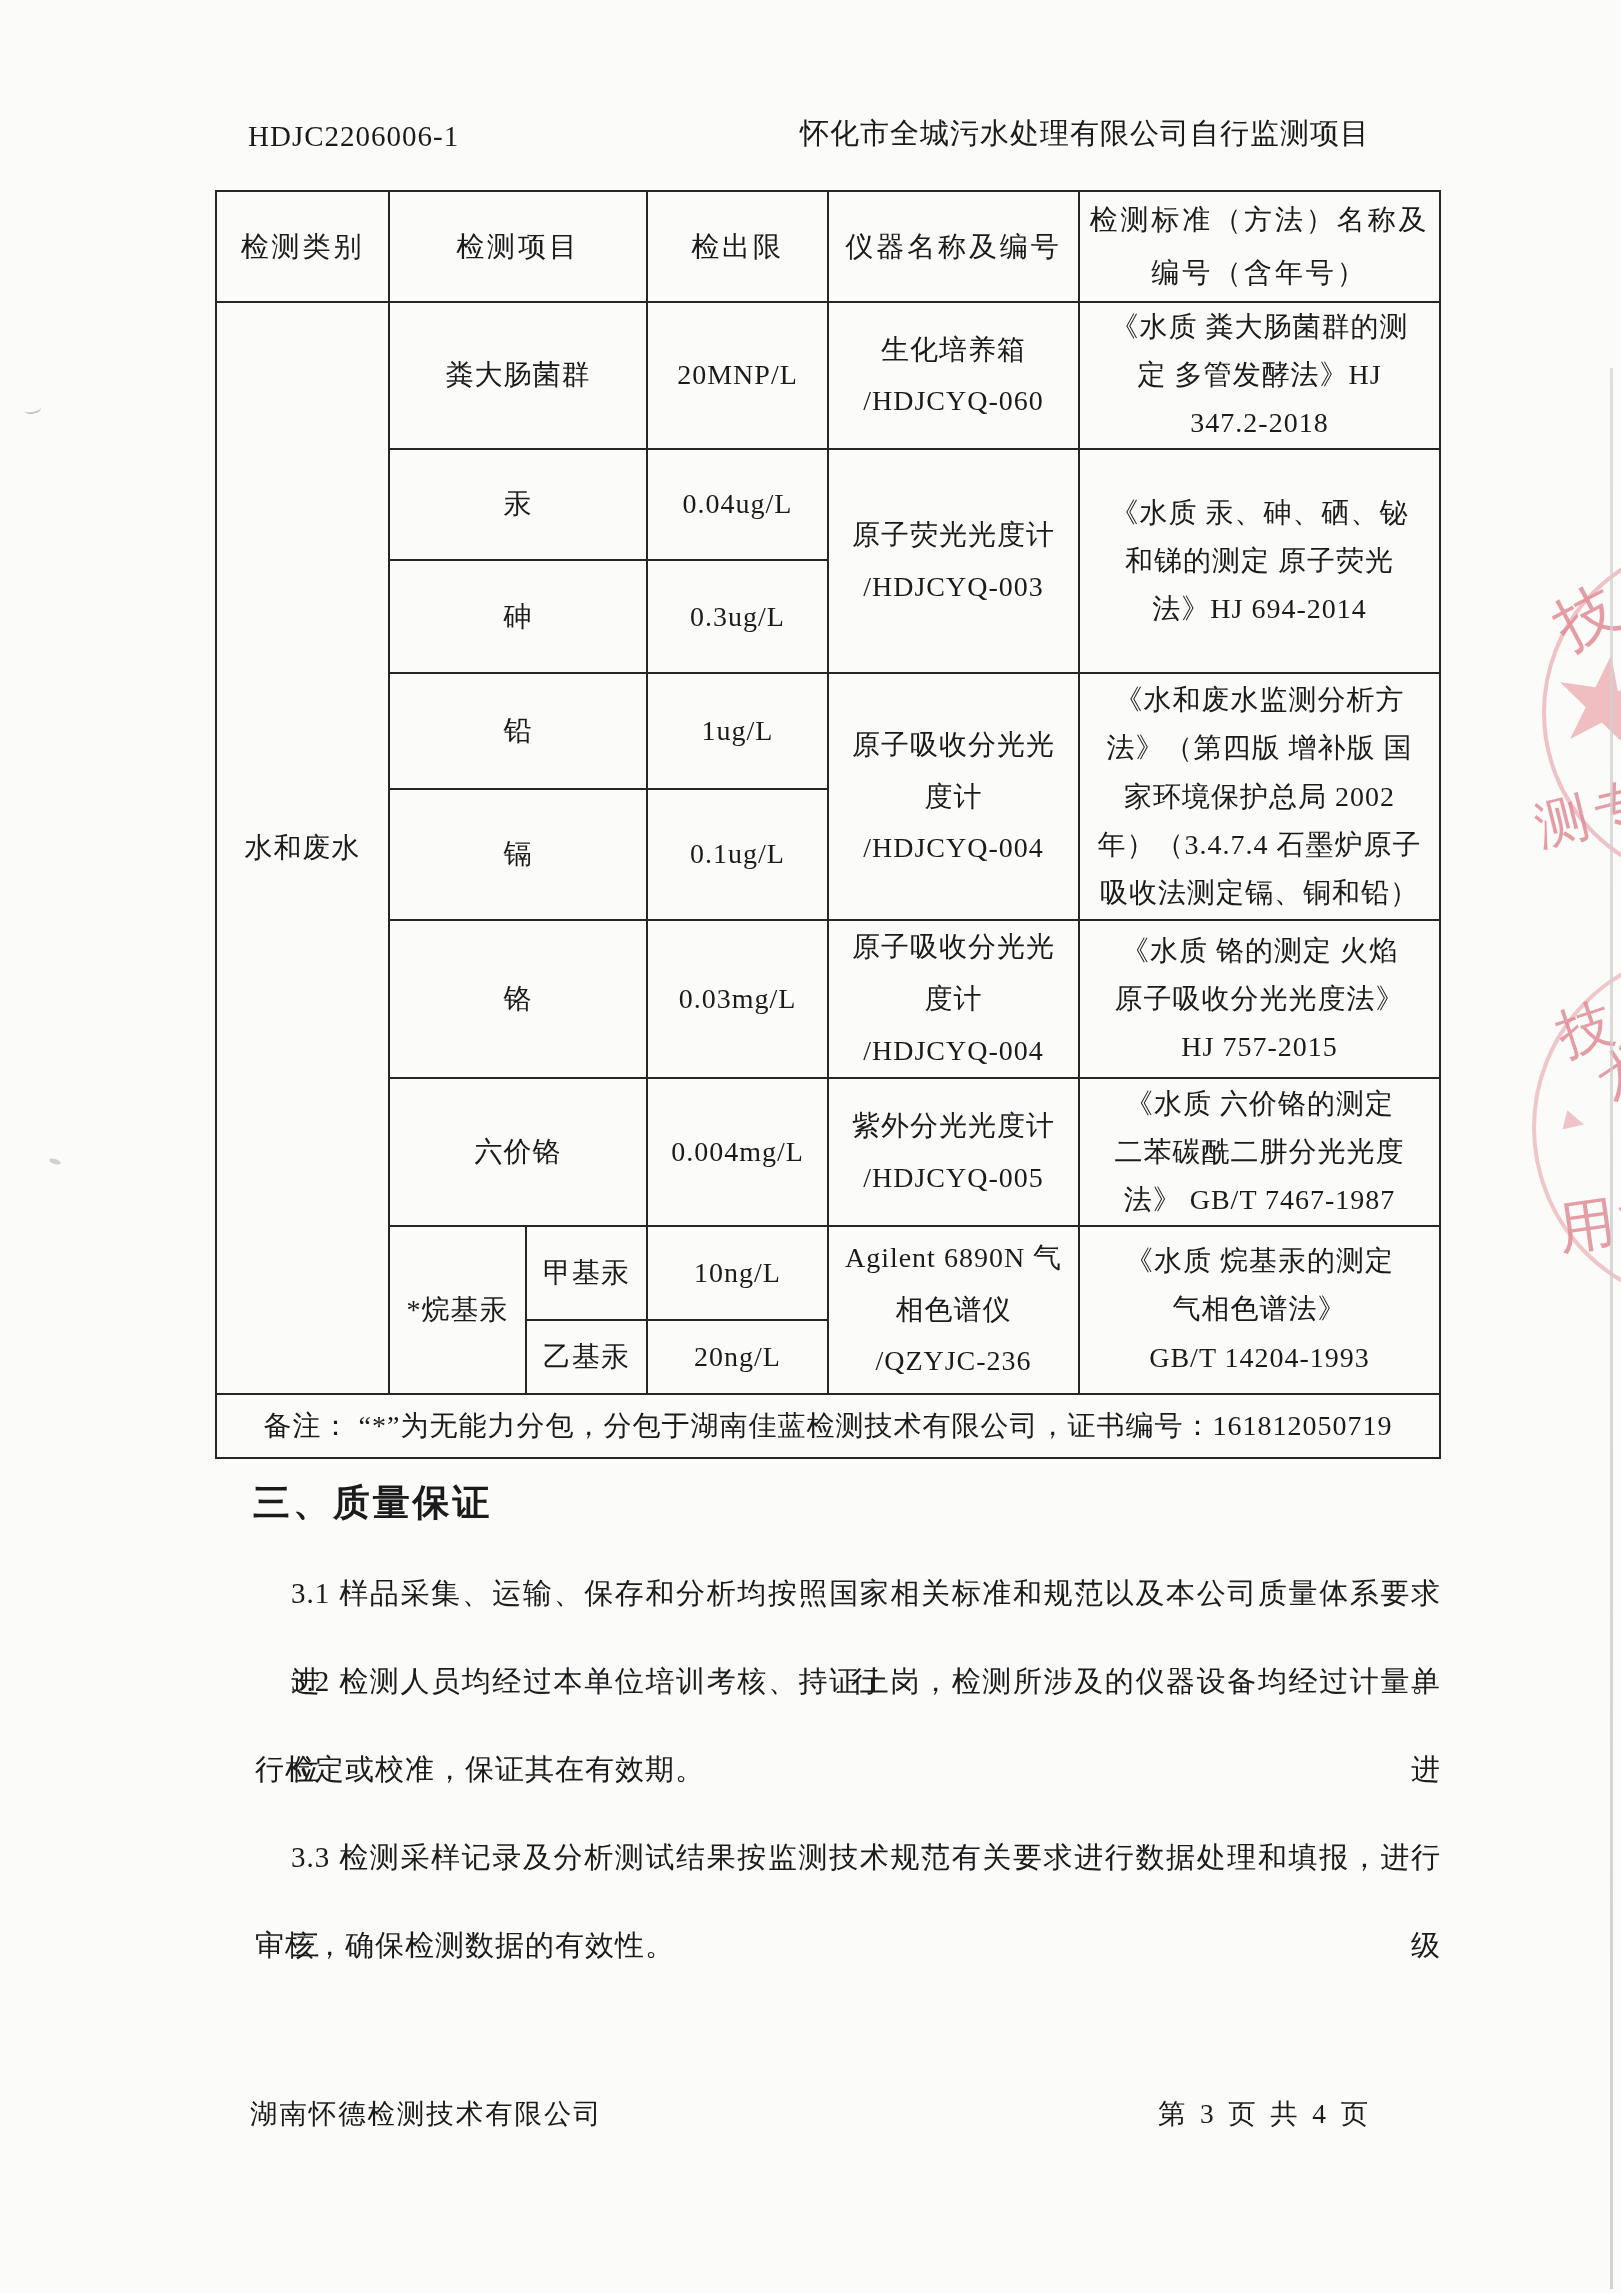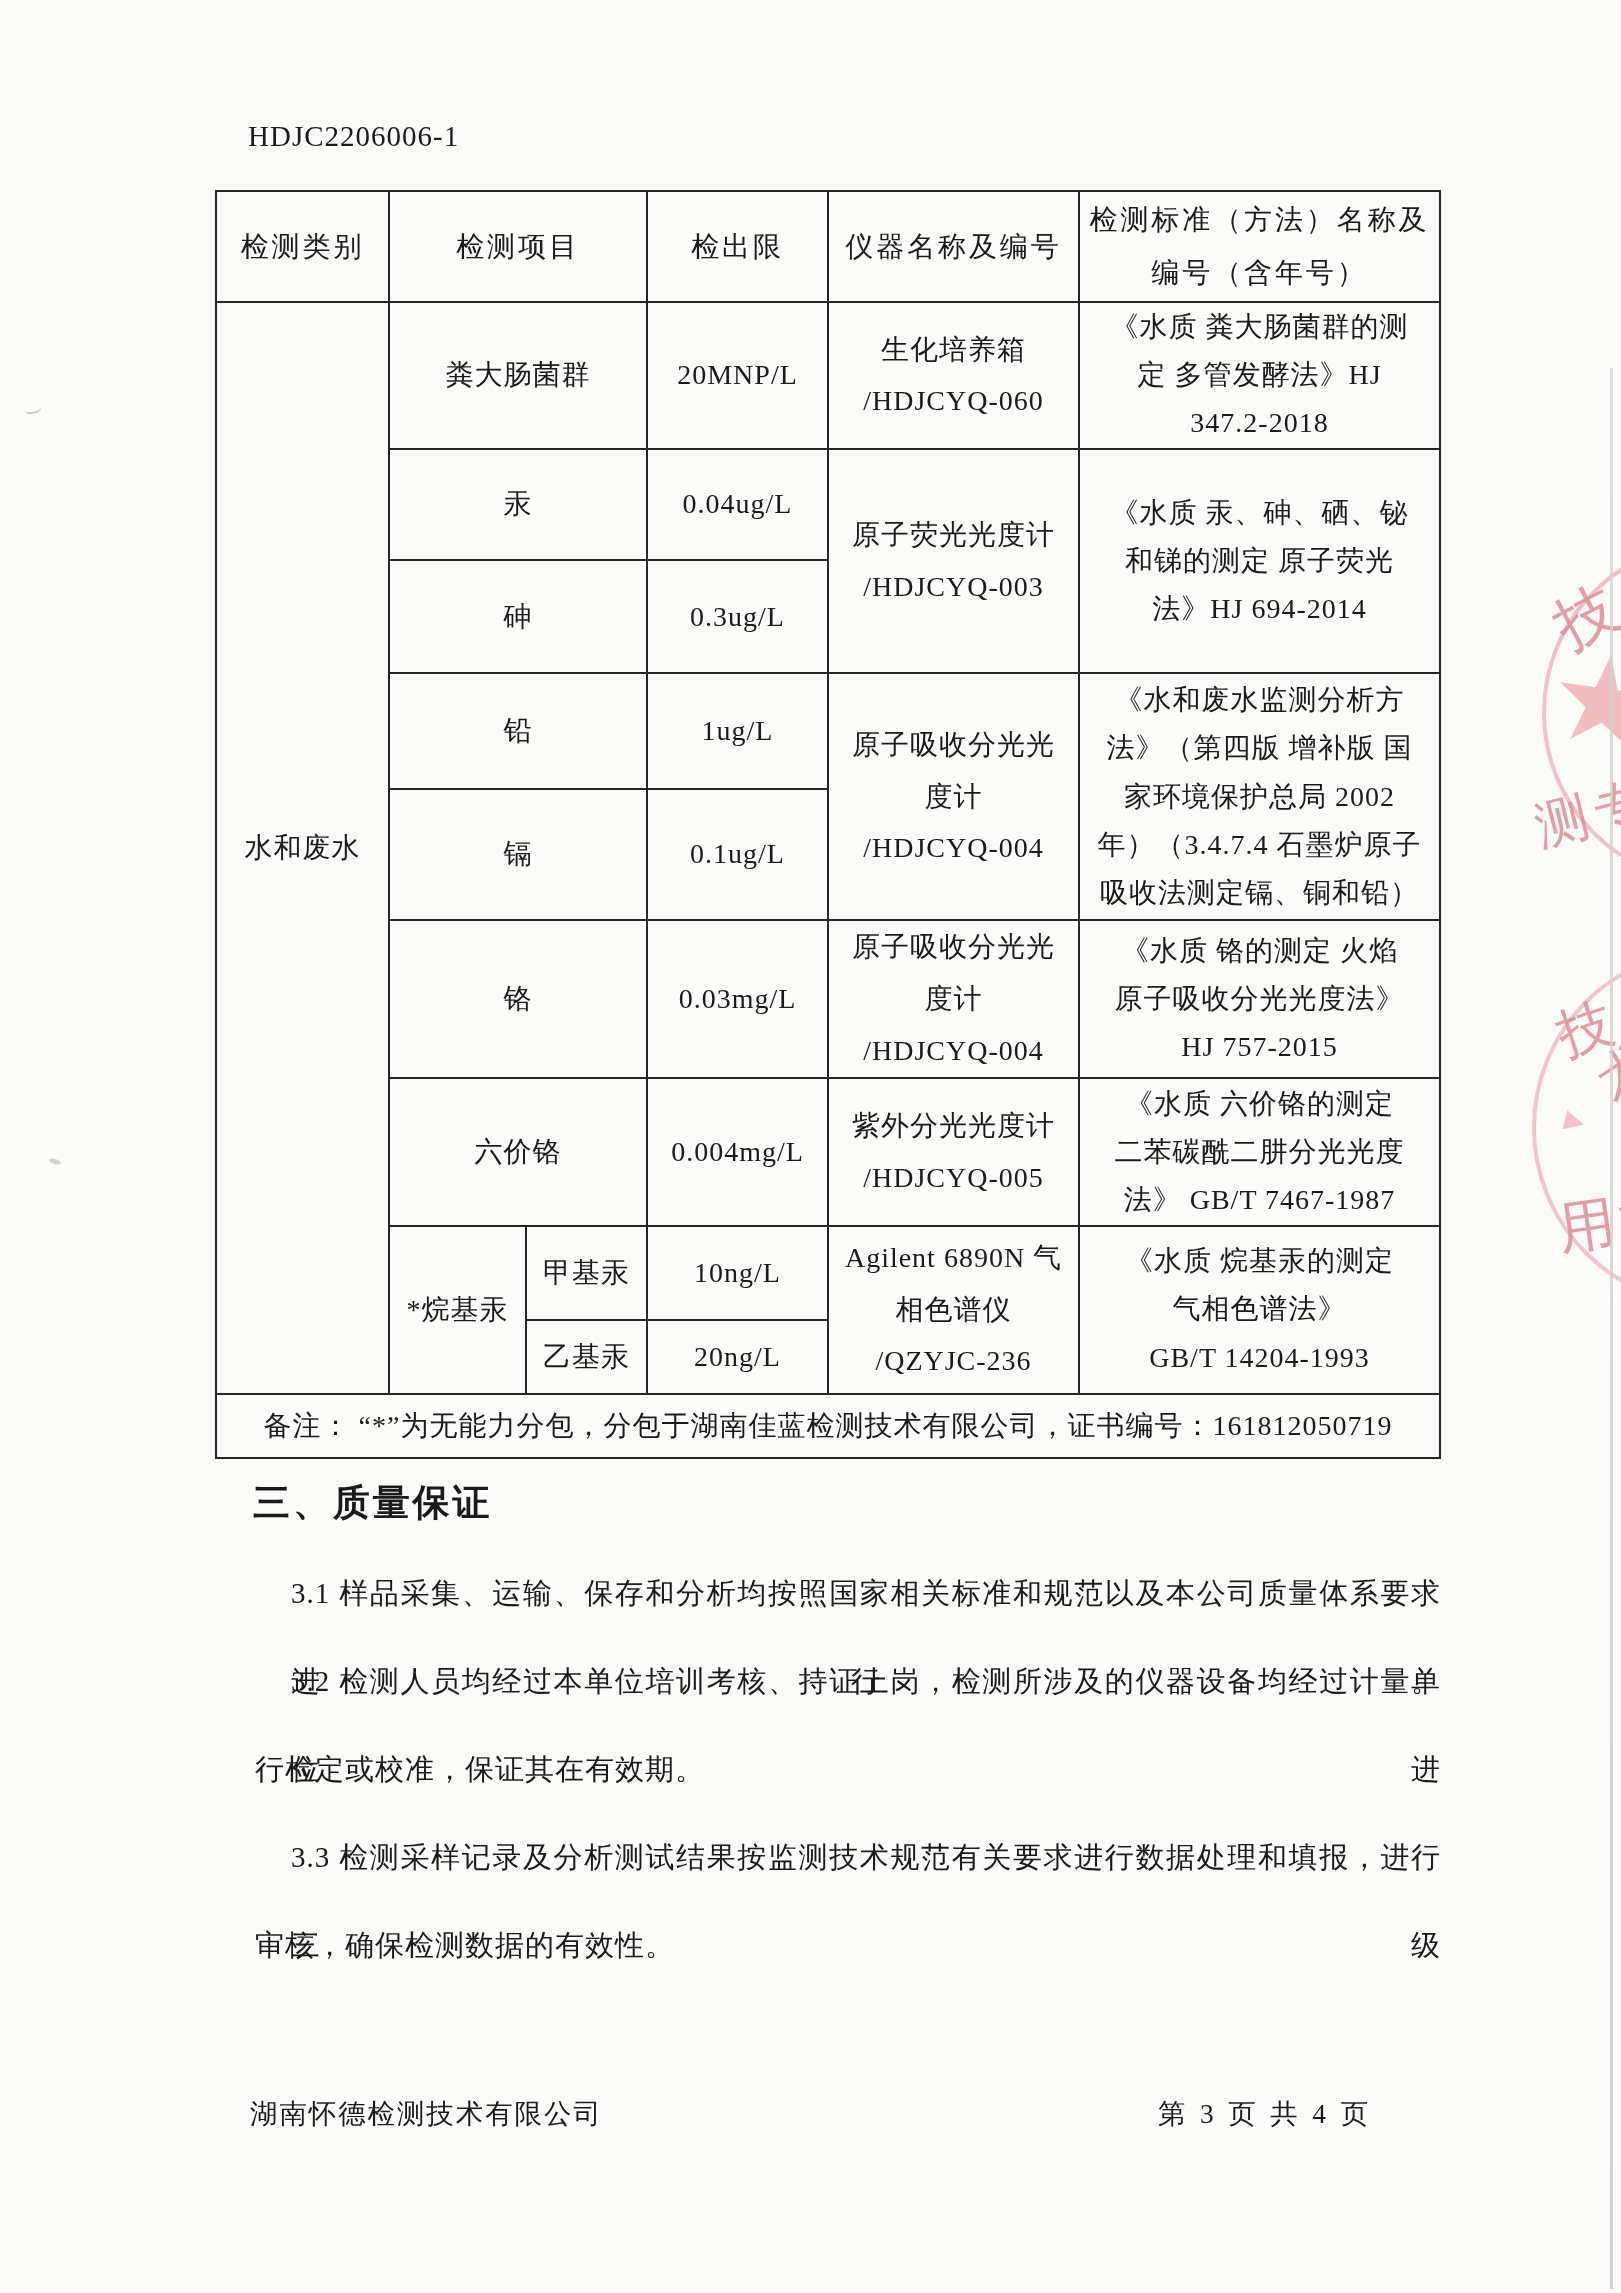--- a/index.html
+++ b/index.html
@@ -72,20 +72,21 @@
     border-bottom:2.9px solid rgba(110,110,110,0.38);border-radius:50%;transform:rotate(-10deg);}
   .speck-b{position:absolute;left:49px;top:1159px;width:11.8px;height:4.9px;
     background:rgba(120,120,120,0.32);border-radius:50%;transform:rotate(18deg);}
 </style>
 </head>
 <body>
 
 <div class="page">
 
   <div class="hdr-left">HDJC2206006-1</div>
+  <div class="hdr-right">怀化市全城污水处理有限公司自行监测项目</div>
 
   <table class="mon">
     <colgroup>
       <col style="width:173px">
         <col style="width:137px">
         <col style="width:121px">
       <col style="width:181px">
         <col style="width:251px">
         <col style="width:361px">
     </colgroup>

